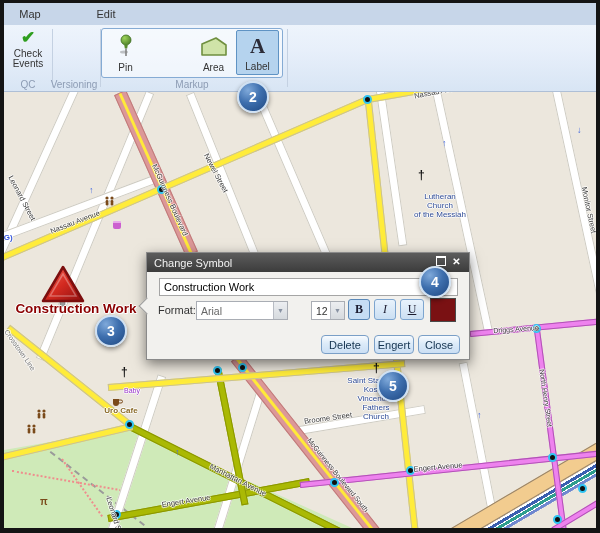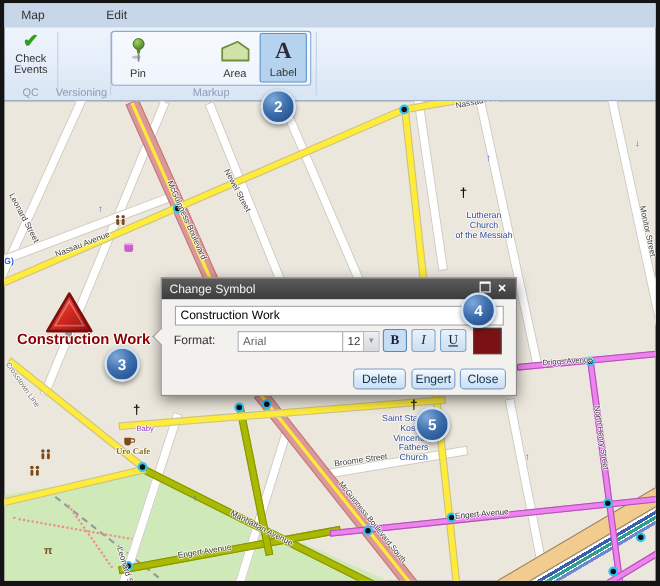--- a/index.html
+++ b/index.html
@@ -220,21 +220,21 @@
     <div class="lbl" style="left:-3px;top:141px;transform:none;font-size:8px;font-weight:bold;color:#3355dd;">(G)</div>
 
     <div class="poi" style="left:416px;top:113px;transform:translate(-50%,-50%);margin-left:20px;">Lutheran
 Church
 of the Messiah</div>
     <div class="poi" style="left:372px;top:306px;transform:translate(-50%,-50%);">Saint Stanislaus
 Kostka
 Vincentian
 Fathers
 Church</div>
-    <div class="poi" style="left:117px;top:318px;transform:translate(-50%,-50%);color:#8a6a28;font-weight:bold;font-family:Liberation Serif, serif;">Uro Cafe</div>
+    <div class="poi" style="left:117px;top:318px;transform:translate(-50%,-50%);color:#8a6a28;font-weight:bold;">Uro Cafe</div>
     <div class="poi" style="left:128px;top:298px;transform:translate(-50%,-50%);color:#9933cc;font-size:7px;">Baby</div>
 
     <div style="position:absolute;left:36px;top:172px;width:46px;height:44px;">
       <svg width="46" height="44" viewBox="0 0 46 44">
         <defs>
             <linearGradient id="tg" x1="0" y1="0" x2="1" y2="1">
               <stop offset="0" stop-color="#f2695a"></stop>
               <stop offset="0.5" stop-color="#d42a20"></stop>
               <stop offset="1" stop-color="#8e0f0f"></stop>
             </linearGradient>
@@ -251,21 +251,21 @@
     <div id="dlg-pointer"></div>
     <div id="dlg-title">
       <span>Change Symbol</span>
     </div>
     <div class="dlg-winbtn" style="right:22px;"><span style="display:inline-block;width:8px;height:7px;border:1px solid #fff;border-top:2px solid #fff;"></span></div>
     <div class="dlg-winbtn" style="right:6px;font-weight:bold;">✕</div>
 
     <input id="dlg-input" readonly="" value="Construction Work" style="">
     <div id="dlg-format-label">Format:</div>
 
-    <div class="dd" style="left:49px;width:112px;margin-left:20px;">
+    <div class="dd" style="left:49px;width:92px;">
       <span class="val">Arial</span>
       <span class="arr">▼</span>
     </div>
     <div class="dd" style="left:164px;width:34px;">
       <span class="val" style="color:#333;">12</span>
       <span class="arr">▼</span>
     </div>
     <div class="fmt-btn pressed" style="left:201px;width:22px;font-weight:bold;">B</div>
     <div class="fmt-btn" style="left:227px;width:22px;font-style:italic;">I</div>
     <div class="fmt-btn" style="left:253px;width:24px;text-decoration:underline;">U</div>

